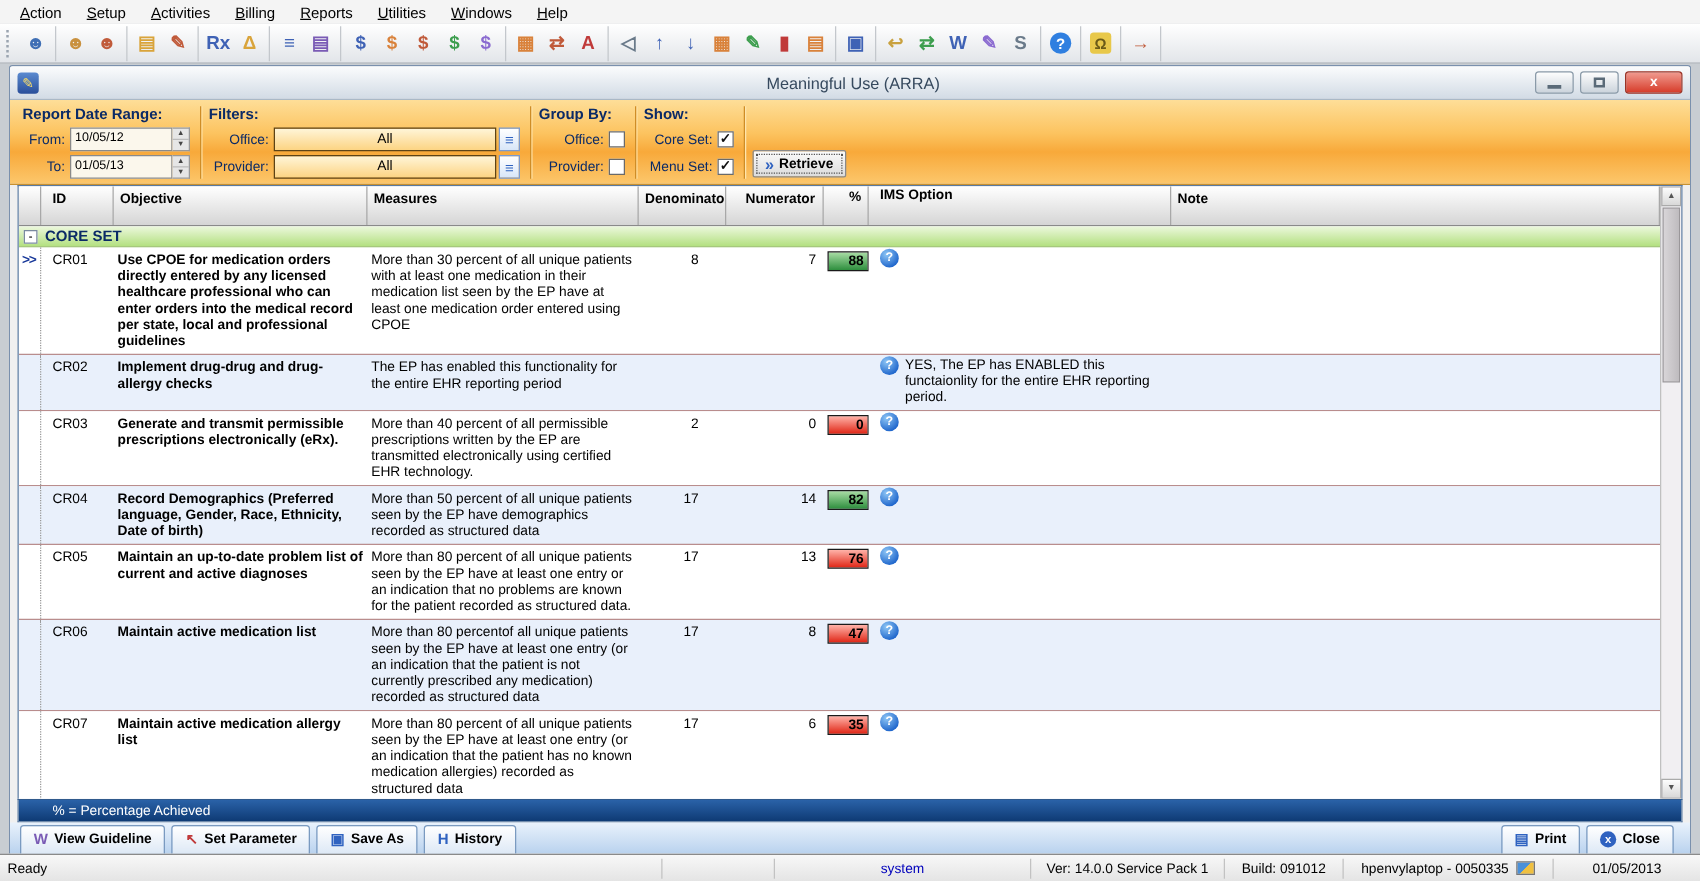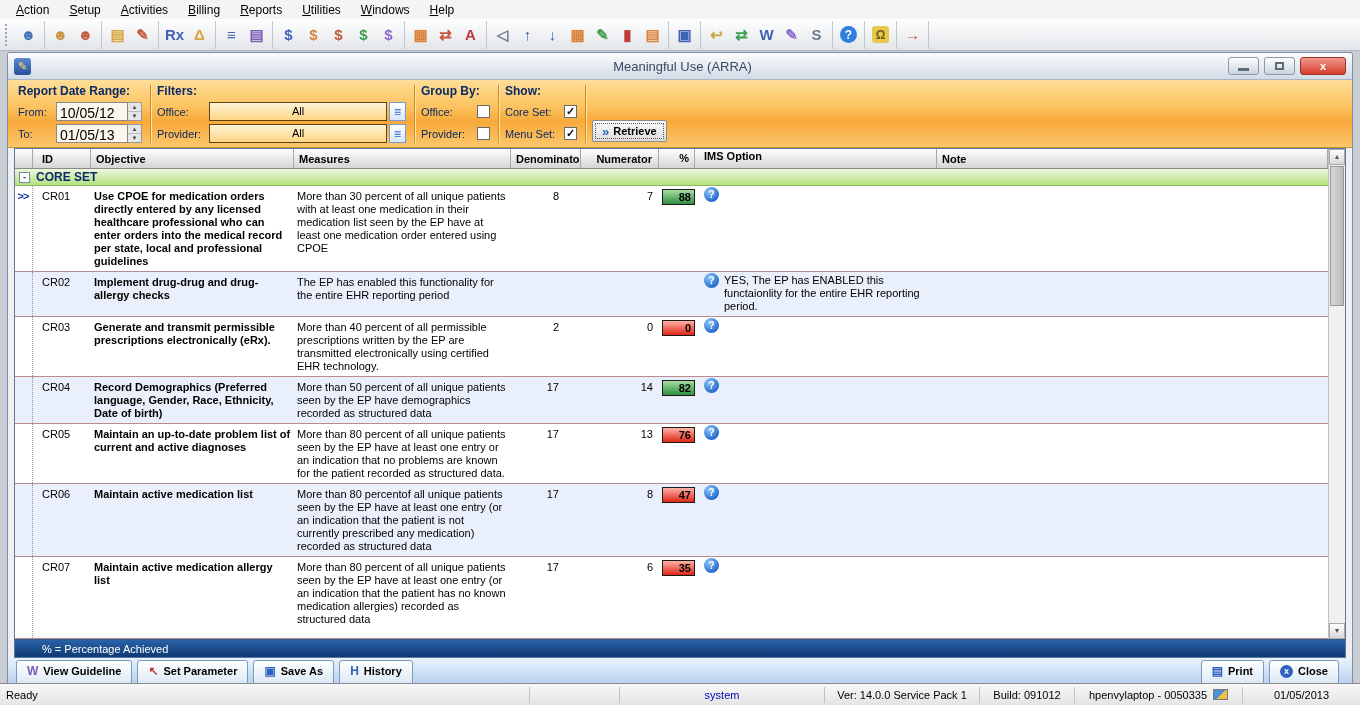--- a/index.html
+++ b/index.html
@@ -32,36 +32,36 @@
   .glyph-min { width:11px; height:3px; background:#5a6a78; margin-top:7px; }
   .glyph-restore { width:9px; height:8px; border:2px solid #5a6a78; }
   .wbtn.close { width:46px; background:linear-gradient(#f09a8f,#d63c2a); border-color:#9a3326; color:#fff; font-weight:bold; font-size:11px; }
 
   
   .filterpanel { height:68px; flex:none; display:flex; align-items:stretch; padding:3px 0 2px 6px;
     background:linear-gradient(180deg,#fede98 0%,#fcc35f 40%,#f8a93a 62%,#fcc76c 100%); border-bottom:1px solid #c9912f; }
   .fsec { padding:1px 6px 0 4px; }
   .fsec-title { font-weight:bold; color:#0b2a66; font-size:12px; height:16px; }
   .frow { display:flex; align-items:center; height:21px; margin-top:1px; }
-  .flabel { color:#0b2a66; font-size:11px; margin-right:4px; }
+  .flabel { color:#0b2a66; font-size:11px; text-align:right; margin-right:4px; }
   .fdiv { width:1px; background:#cf8d26; box-shadow:1px 0 0 #ffe5ac; margin:2px 2px; }
-  .dateinput { width:72px; height:19px; border:1px solid #8a8a8a; background:#fbf7ec; font-size:14px; padding:2px 3px 0; }
+  .dateinput { width:82px; height:19px; border:1px solid #8a8a8a; background:#fbf7ec; font-size:10px; padding:2px 3px 0; }
   .spin { width:14px; height:19px; border:1px solid #999; border-left:none; background:#e6e6e6; display:flex; flex-direction:column; }
   .spin span { flex:1; font-size:6px; line-height:8px; text-align:center; color:#444; }
   .spin span:first-child { border-bottom:1px solid #bbb; }
   .textinput { width:178px; height:19px; border:1px solid #5d4316; background:linear-gradient(#fff5d8,#fcd483); font-size:11px; padding:2px 4px 0; color:#000;text-align:center; }
   .ddbtn { width:17px; height:19px; margin-left:2px; border:1px solid #7a9ad0; background:linear-gradient(#ffffff,#d8e6f8); color:#2f62c0; font-weight:bold; font-size:12px; display:flex; align-items:center; justify-content:center; cursor:pointer; }
   .checkbox { width:13px; height:13px; border:1px solid #6a6a6a; background:#fff; font-size:11px; line-height:11px; text-align:center; color:#111; font-weight:bold; cursor:pointer; }
   .retrievewrap { display:flex; align-items:flex-end; padding:0 4px 3px; }
   .retrieve-btn { height:22px; border:1px solid #8a8a8a; border-radius:2px; background:linear-gradient(#fbfbfb,#dcdcdc); display:flex; align-items:center; padding:0 9px; font-size:11px; font-weight:bold; color:#000; outline:1px dotted #555; outline-offset:-4px; cursor:pointer; }
   .retrieve-icon { color:#2f62c0; font-size:13px; font-weight:bold; margin-right:4px; }
 
   
   .gridwrap { flex:1; margin:0 6px; border:1px solid #5a7aa0; border-bottom:none; background:#fff; position:relative; overflow:hidden; display:flex; flex-direction:column; }
-  .grid-header { display:flex; height:20px; flex:none; margin-right:17px; background:linear-gradient(#ffffff,#d5d5d5); border-bottom:1px solid #8a8a8a; font-weight:bold; font-size:11px; color:#000; }
+  .grid-header { display:flex; height:32px; flex:none; margin-right:17px; background:linear-gradient(#ffffff,#d5d5d5); border-bottom:1px solid #8a8a8a; font-weight:bold; font-size:11px; color:#000; }
   .gh-cell { border-right:1px solid #a8a8a8; padding:4px 3px 0 5px; white-space:nowrap; overflow:hidden; }
   .gh-cell.c-pct { text-align:right; padding-right:5px; }
   .grid-body { flex:1; margin-right:17px; overflow:hidden; }
   .group-row { display:flex; align-items:center; height:17px; background:linear-gradient(#ecf8dd,#b3e080); border-bottom:1px solid #8fb95e; padding-left:4px; font-weight:bold; font-size:12px; color:#0b2a66; }
   .collapse-box { width:11px; height:11px; border:1px solid #7a8aa0; background:#fff; font-size:9px; line-height:8px; text-align:center; color:#333; margin-right:6px; cursor:pointer; }
   .grow { display:flex; border-bottom:1px solid #b98d8d; font-size:11px; line-height:13px; background:#fff; }
   .grow.shade { background:#e9f0fb; }
   .grow:nth-child(1){min-height:86px}.grow:nth-child(2){min-height:32px}.grow:nth-child(3){min-height:58px}
   .grow:nth-child(4){min-height:46px}.grow:nth-child(5){min-height:57px}.grow:nth-child(6){min-height:71px}
   .grow:nth-child(7){min-height:82px}

